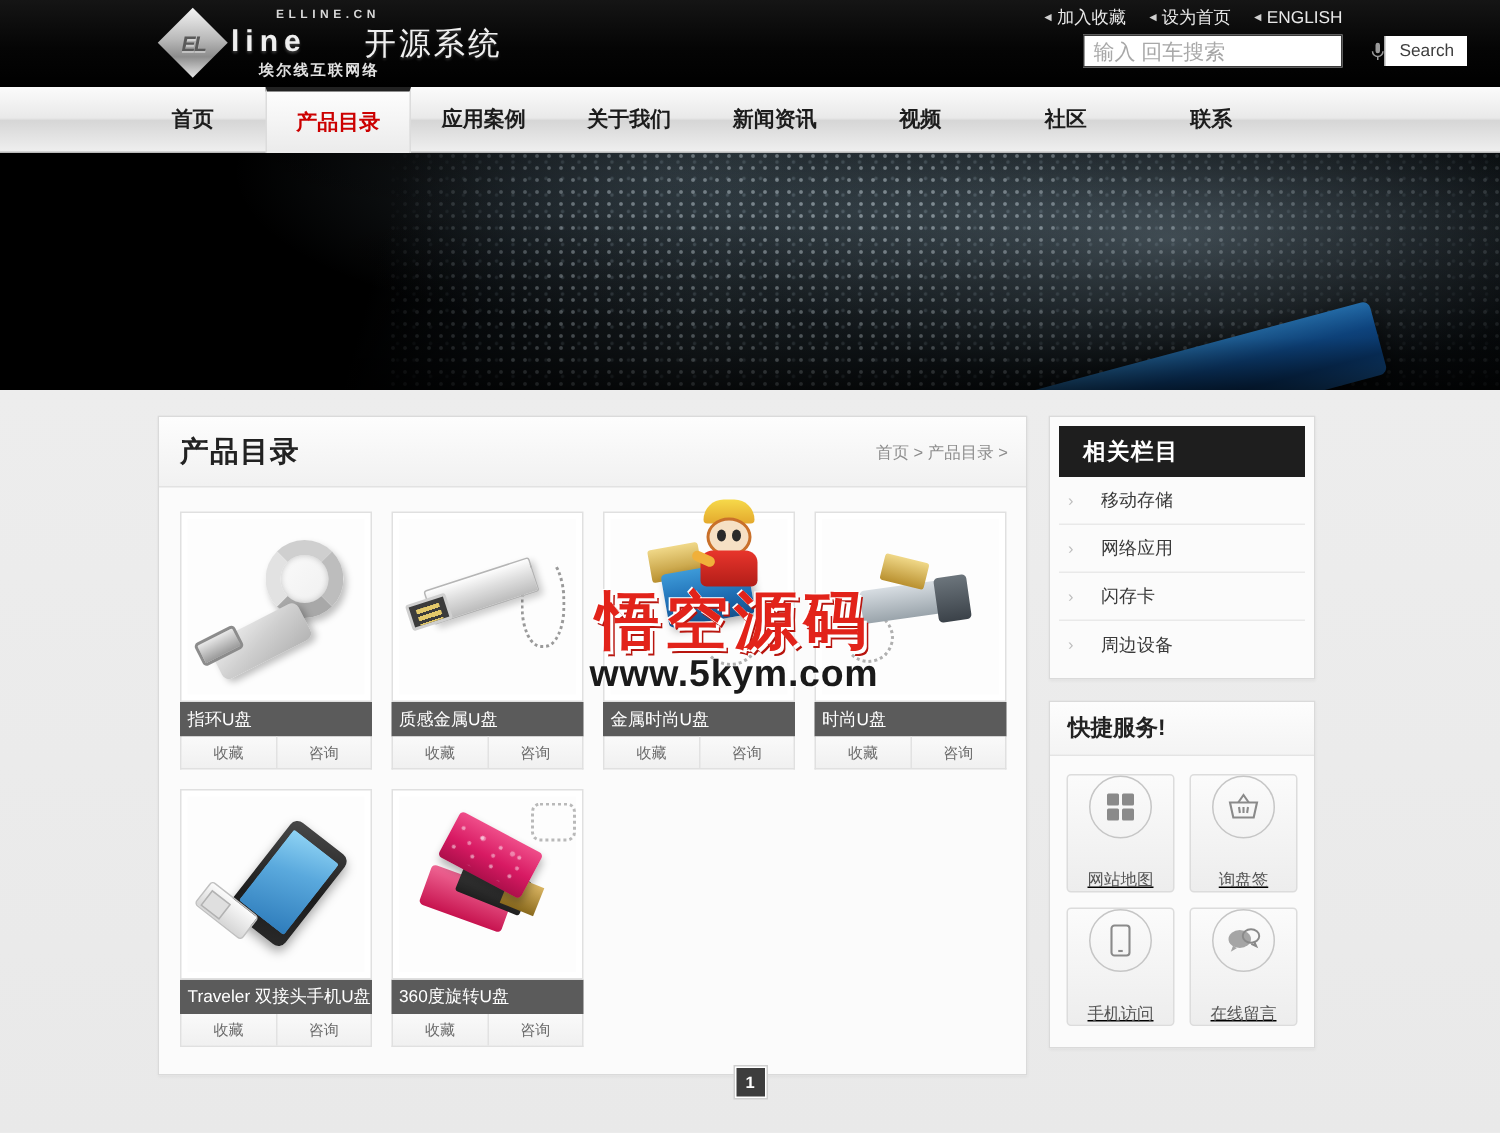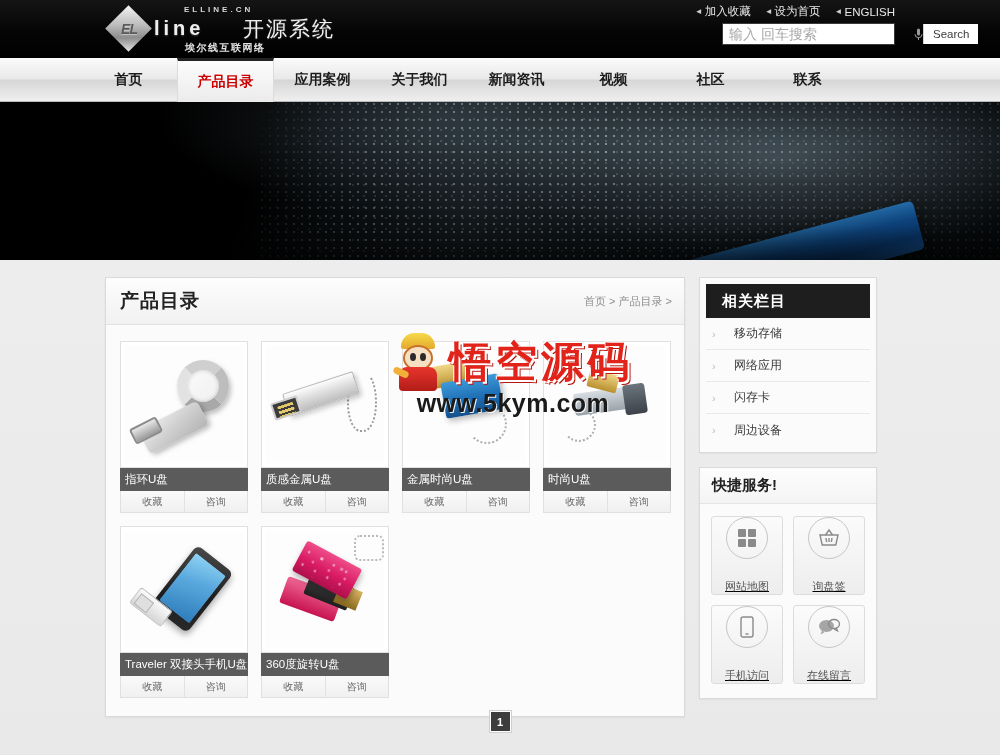--- a/index.html
+++ b/index.html
@@ -44,21 +44,21 @@
     font-size: 8px; letter-spacing: 3px; font-weight: bold;
     color: #d8d8d8; margin-left: 30px; line-height: 10px;
   }
   .logo-main {
     font-size: 20px; line-height: 27px; font-weight: bold;
     color: #efefef; letter-spacing: 4px;
     text-shadow: 0 1px 2px rgba(255,255,255,.25);
   }
   .logo-sub-bot {
     font-size: 10px; letter-spacing: 1.5px; font-weight: bold;
-    color: #e2e2e2; margin-left: 31px; line-height: 12px;
+    color: #e2e2e2; margin-left: 16px; line-height: 12px; text-align: right;
   }
   .site-slogan {
     position: absolute; left: 243px; top: 15px;
     font-size: 21px; color: #f0f0f0; letter-spacing: 2px;
     text-shadow: 0 1px 2px rgba(255,255,255,.2);
   }
 
   .toplinks {
     position: absolute; right: 105px; top: 4px;
     display: flex; gap: 14px; align-items: center;
@@ -353,21 +353,21 @@
     position: absolute; left: 92px; top: 8px; width: 30px; height: 26px;
     border: 2px dotted #b9b9b9; border-radius: 6px;
   }
 
   
   .watermark {
     position: absolute; left: 393px; top: 333px;
     z-index: 30; pointer-events: none;
     display: flex; flex-direction: column; align-items: center;
   }
-  .wm-row { display: flex; align-items: center; }
+  .wm-row { display: flex; align-items: center; flex-direction: column; }
   .wm-monkey {
     width: 52px; height: 58px; position: relative; margin-right: 4px;
   }
   .wm-monkey .hat {
     position: absolute; left: 8px; top: 0; width: 34px; height: 16px;
     background: linear-gradient(180deg,#f6d94a,#e4a92d);
     border-radius: 16px 16px 3px 3px;
   }
   .wm-monkey .face {
     position: absolute; left: 10px; top: 12px; width: 30px; height: 26px;

